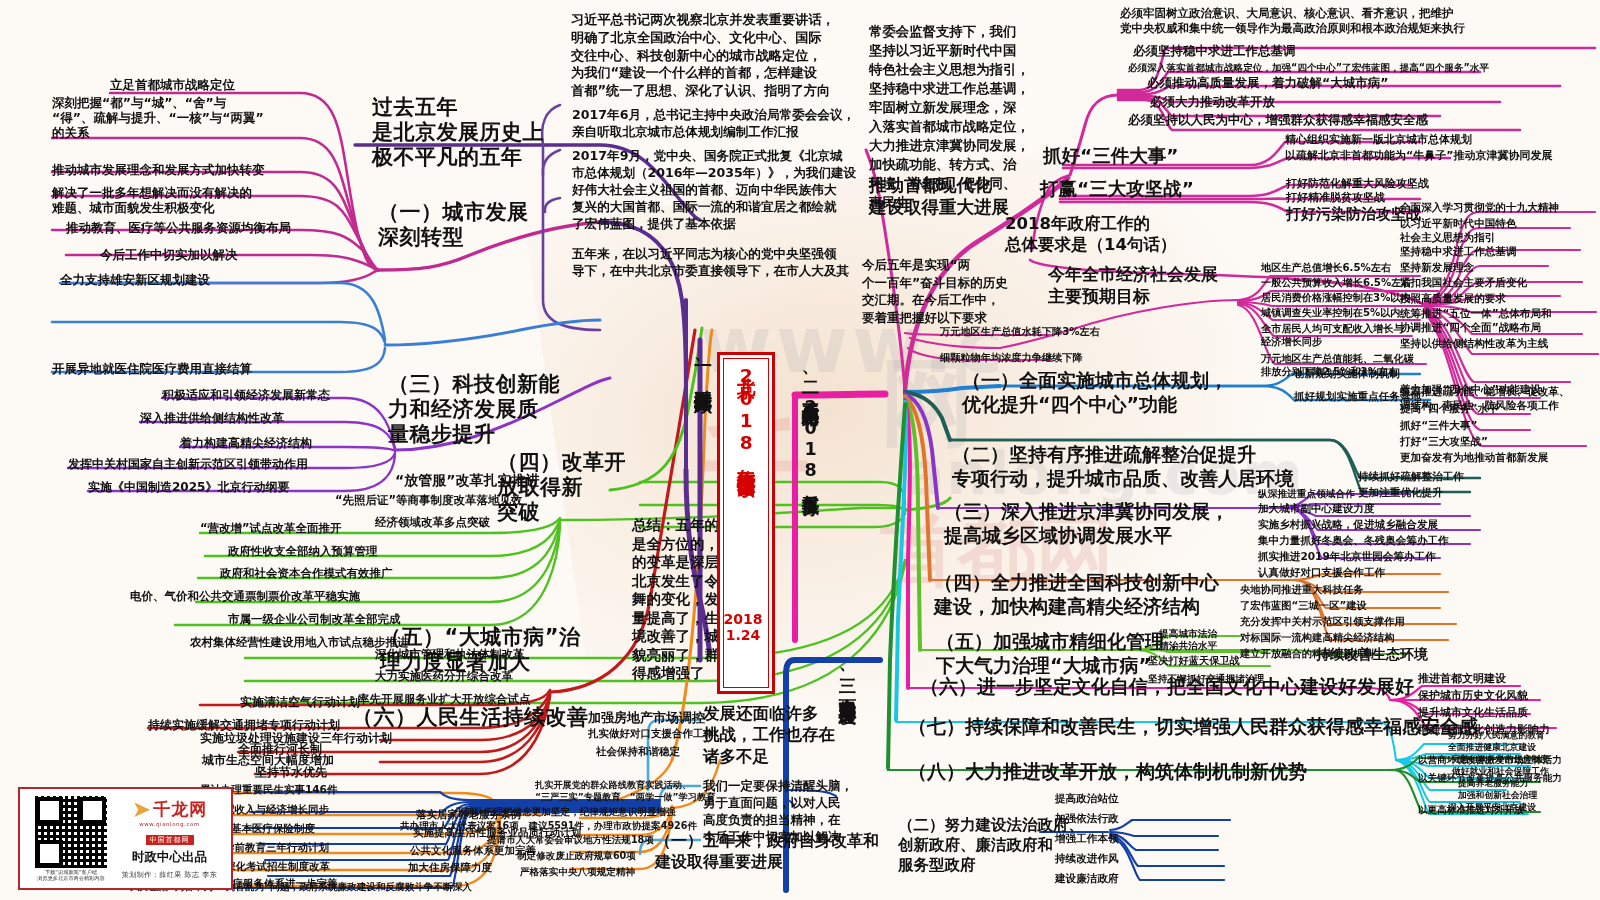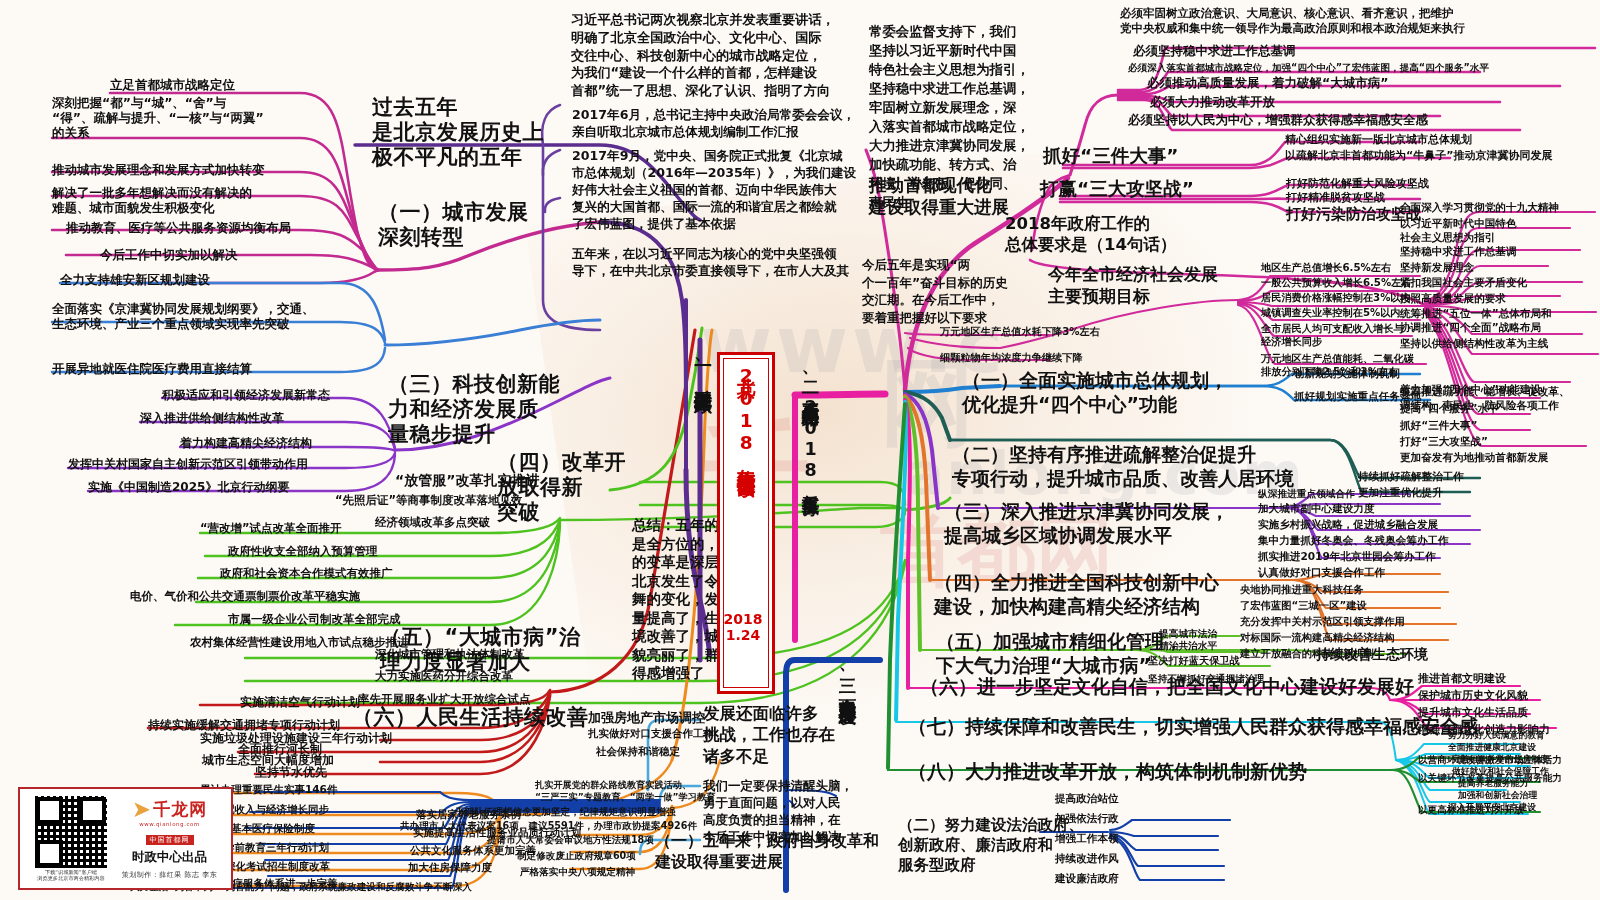--- a/index.html
+++ b/index.html
@@ -305,22 +305,20 @@
   <div class="node n-txt" style="left:66px;top:221px;font-size:12.5px;font-weight:bold;">推动教育、医疗等公共服务资源均衡布局</div>
   <div class="node n-txt" style="left:100px;top:248px;font-size:12.5px;font-weight:bold;">今后工作中切实加以解决</div>
 
   <div class="node n-txt" style="left:372px;top:95px;font-size:21px;font-weight:bold;letter-spacing:.5px;">过去五年
 是北京发展历史上
 极不平凡的五年</div>
   <div class="node n-txt" style="left:378px;top:200px;font-size:21px;font-weight:bold;letter-spacing:.5px;">（一）城市发展
 深刻转型</div>
 
   <div class="node n-txt" style="left:60px;top:273px;font-size:12.5px;font-weight:bold;">全力支持雄安新区规划建设</div>
-  <div class="node n-txt" style="left:52px;top:302px;font-size:12.5px;font-weight:bold;">全面落实《京津冀协同发展规划纲要》，交通、
-生态环境、产业三个重点领域实现率先突破</div>
   <div class="node n-txt" style="left:52px;top:362px;font-size:12.5px;font-weight:bold;">开展异地就医住院医疗费用直接结算</div>
 
   <div class="node n-txt" style="left:388px;top:372px;font-size:21px;font-weight:bold;letter-spacing:.5px;">（三）科技创新能
 力和经济发展质
 量稳步提升</div>
   <div class="node n-txt" style="left:162px;top:388px;font-size:12px;font-weight:bold;">积极适应和引领经济发展新常态</div>
   <div class="node n-txt" style="left:140px;top:411px;font-size:12px;font-weight:bold;">深入推进供给侧结构性改革</div>
   <div class="node n-txt" style="left:180px;top:436px;font-size:12px;font-weight:bold;">着力构建高精尖经济结构</div>
   <div class="node n-txt" style="left:68px;top:457px;font-size:12px;font-weight:bold;">发挥中关村国家自主创新示范区引领带动作用</div>
   <div class="node n-txt" style="left:88px;top:480px;font-size:12px;font-weight:bold;">实施《中国制造2025》北京行动纲要</div>

